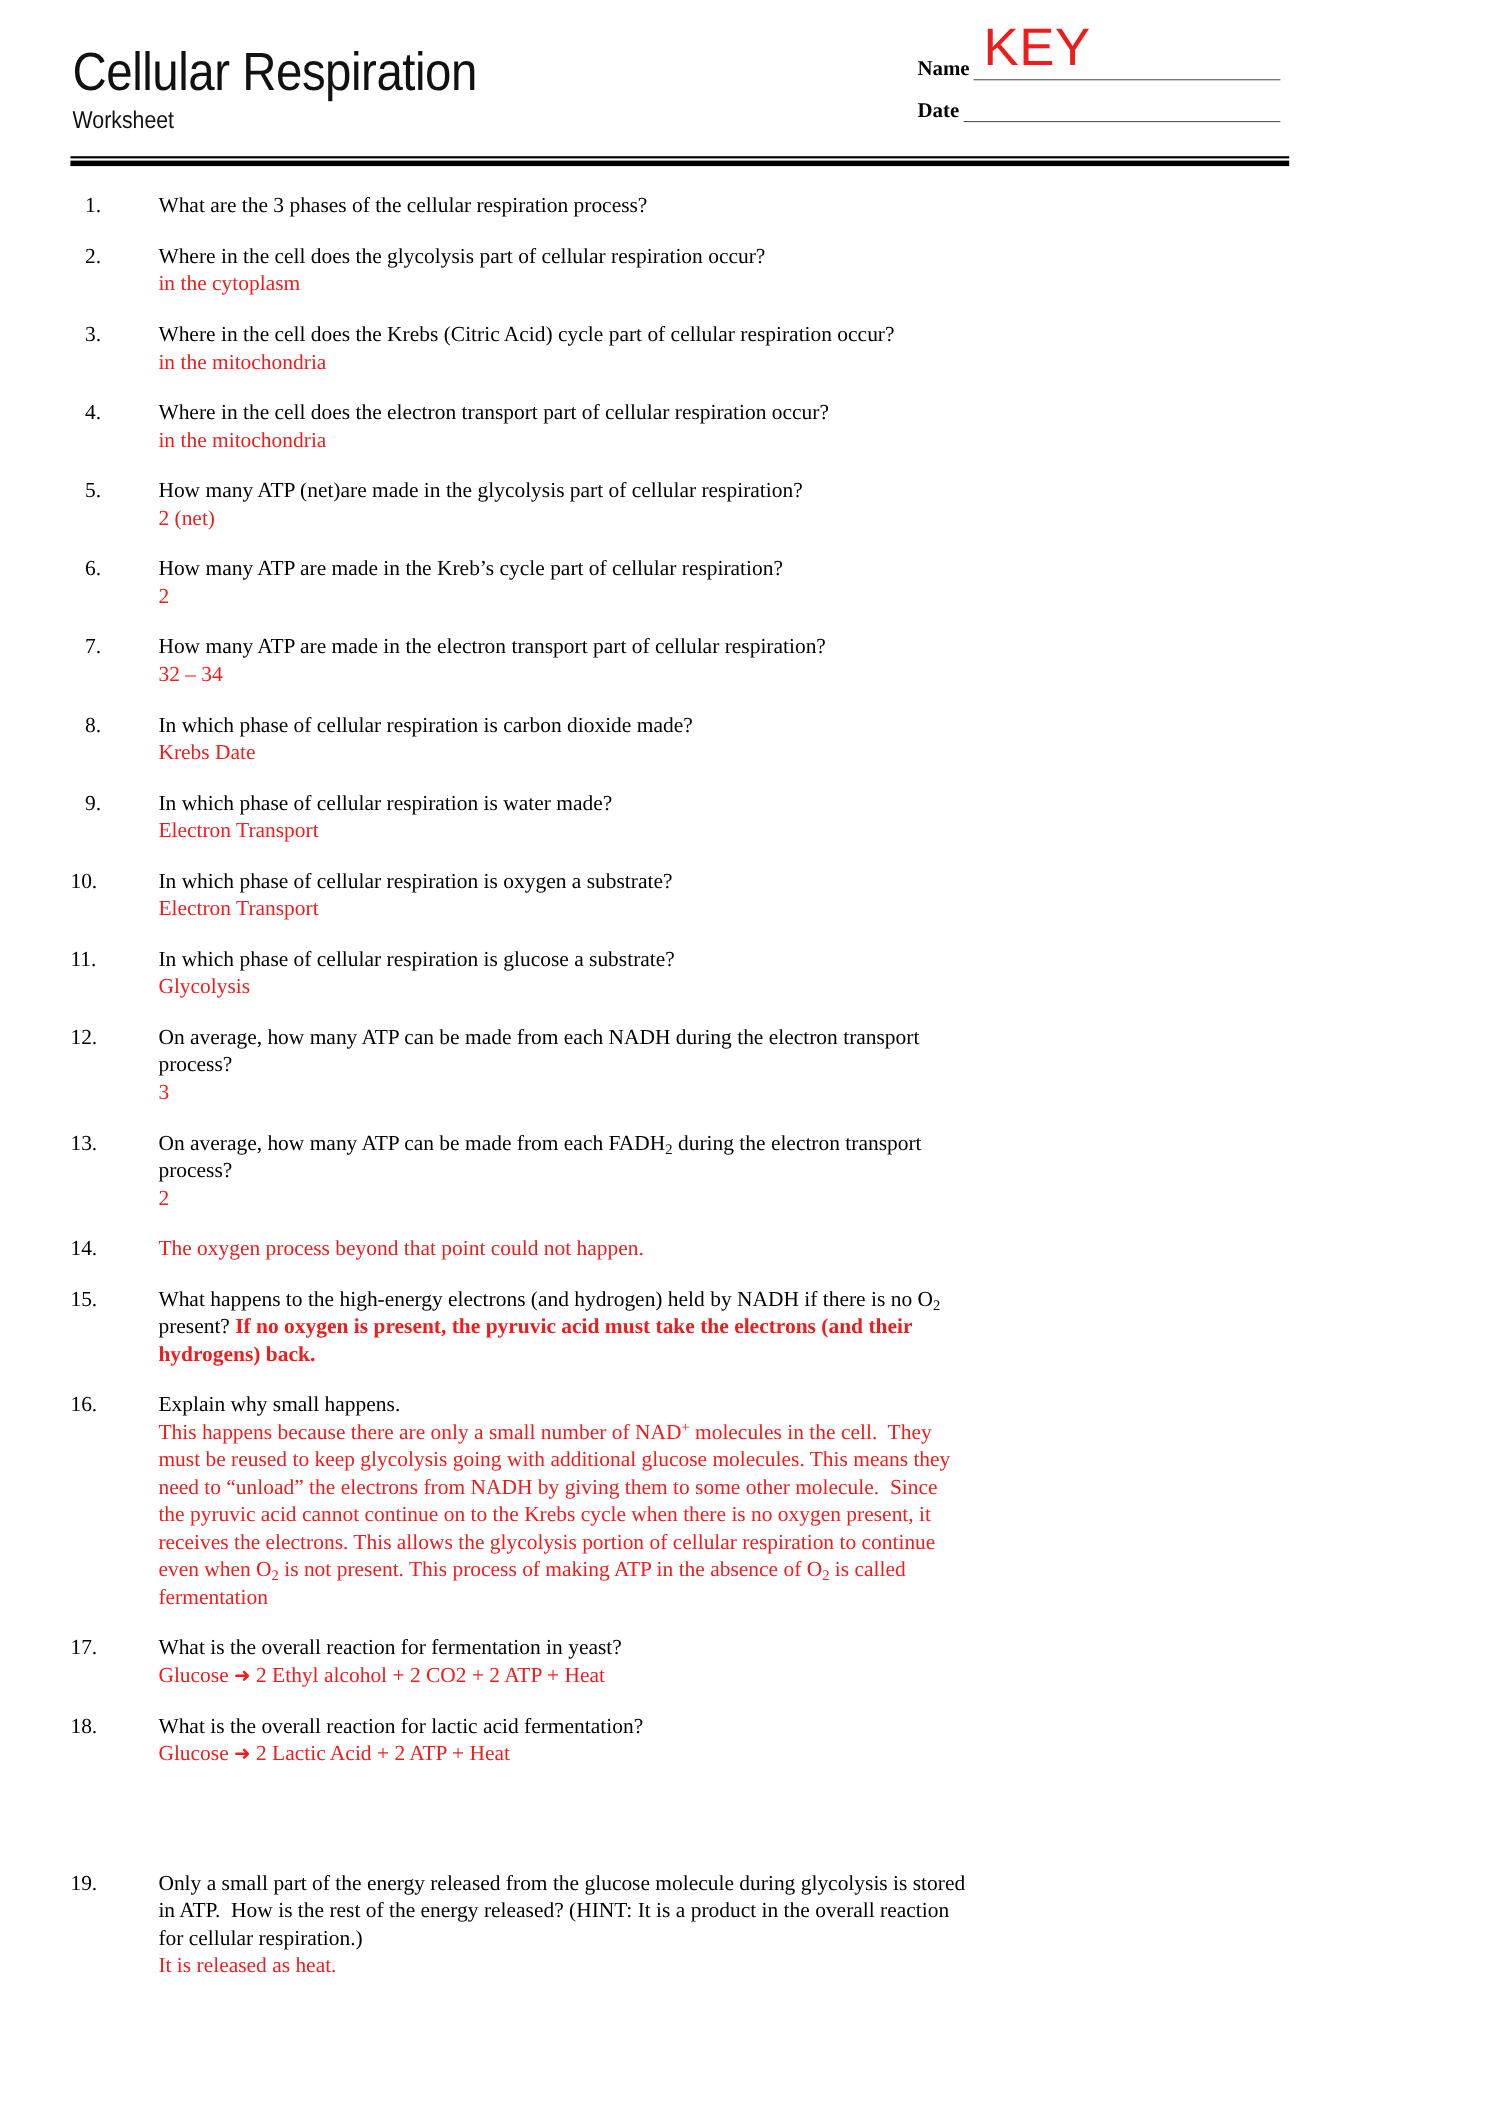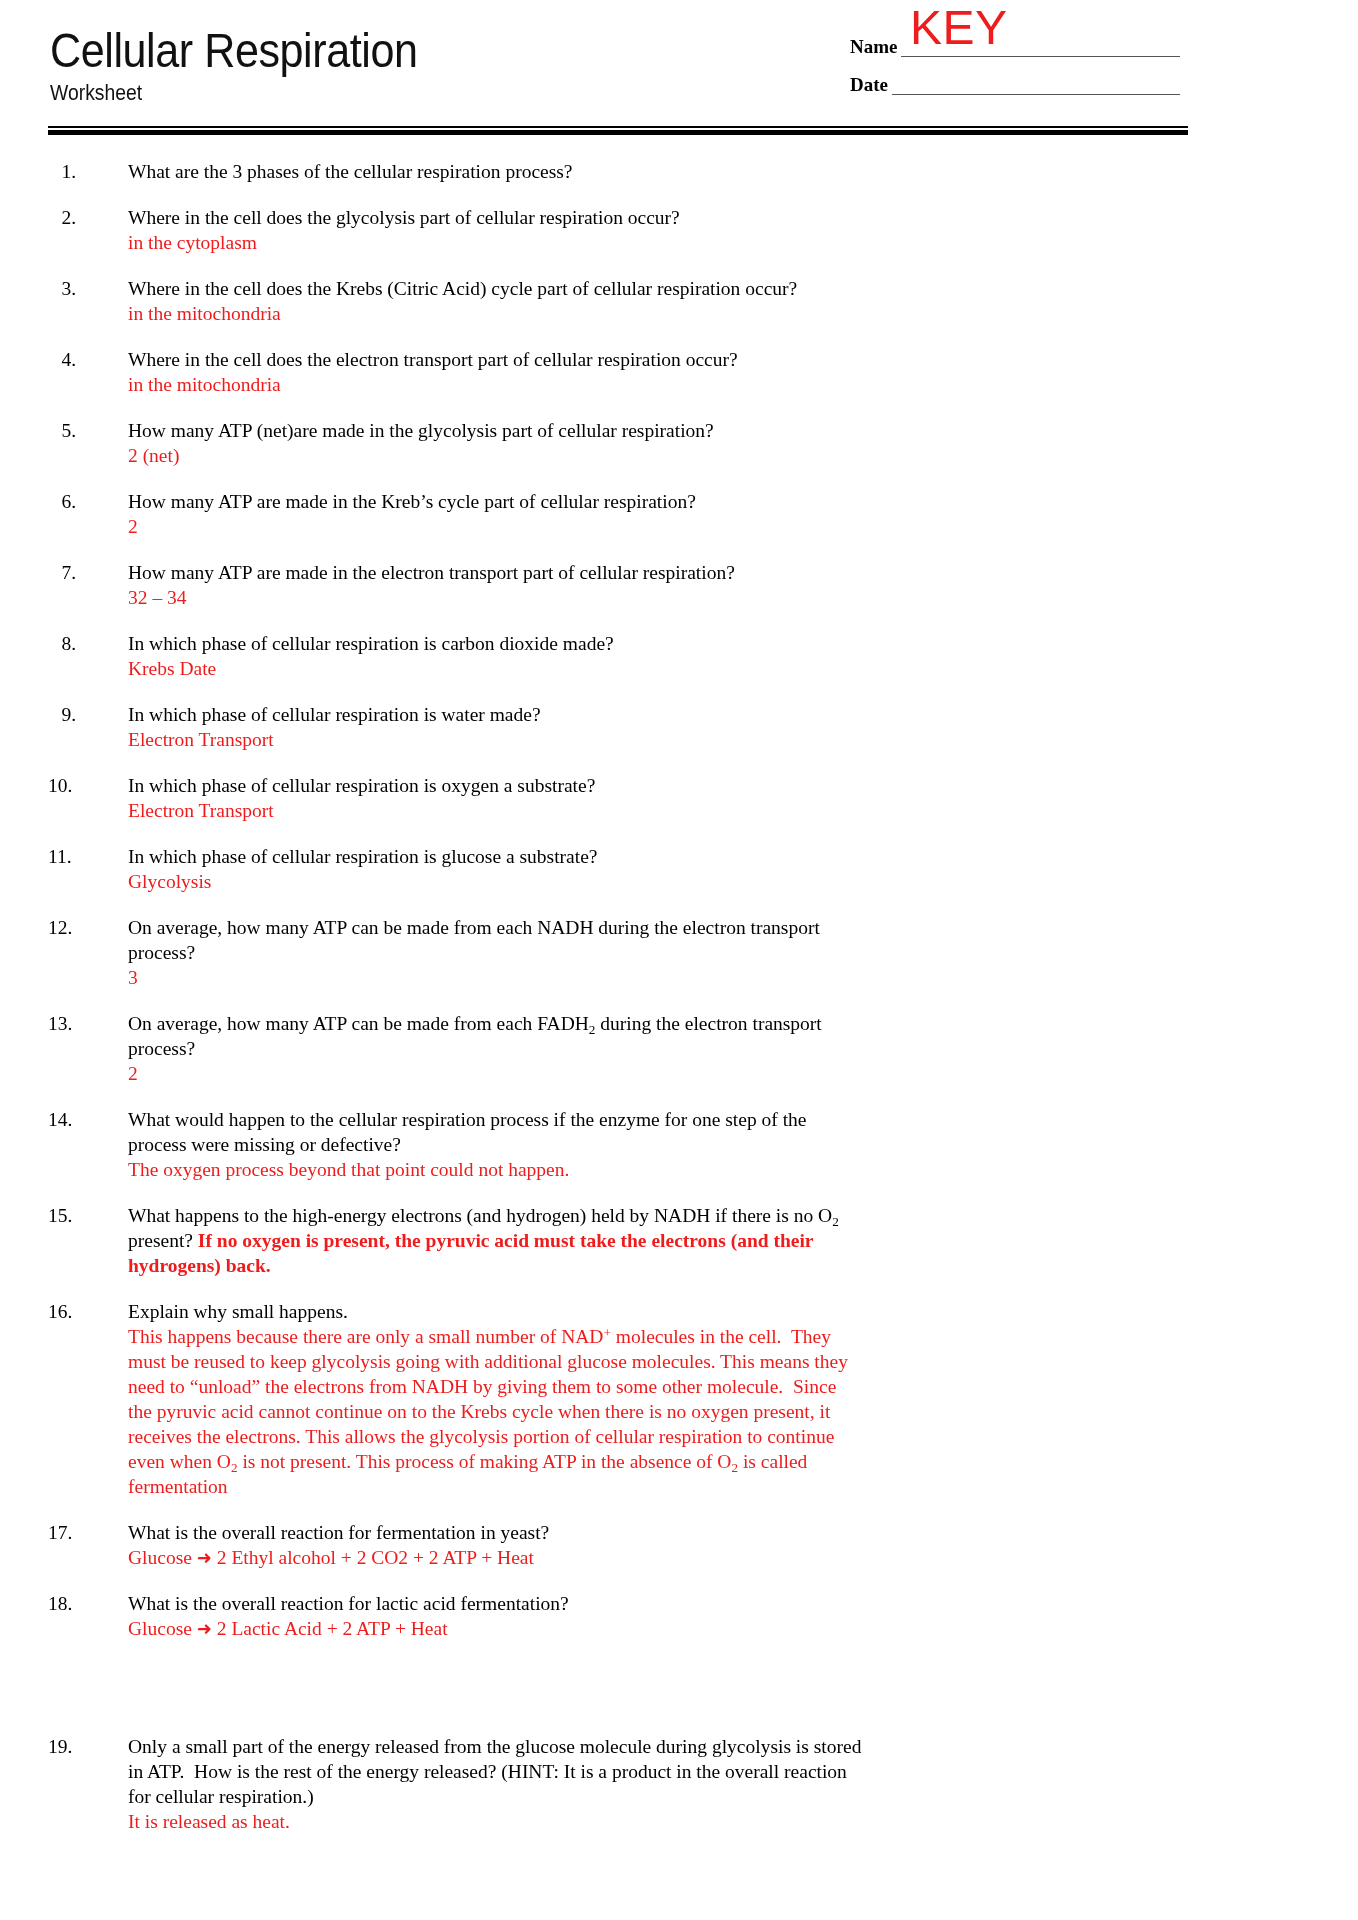--- a/index.html
+++ b/index.html
@@ -11,21 +11,21 @@
     font-family: "Liberation Serif", "DejaVu Serif", serif;
     color: #000000;
     position: relative;
     overflow: hidden;
   }
 
   .page {
     position: relative;
     width: 1238px;
     height: 1920px;
-    padding: 0;
+    padding: 16px;
   }
 
   
   .header {
     position: relative;
     height: 118px;
     padding: 0 62px 0 50px;
   }
   .title-block {
     position: absolute;
@@ -274,21 +274,20 @@
       <div class="q-item">
         <div class="q-num wide">13.</div>
         <div class="q-body">
           <div class="q-text">On average, how many ATP can be made from each FADH<sub>2</sub> during the electron transport process?</div>
           <div class="a-text">2</div>
         </div>
       </div>
       <div class="q-item">
         <div class="q-num wide">14.</div>
         <div class="q-body">
-          <div class="q-text">What would happen to the cellular respiration process if the enzyme for one step of the process were missing or defective?</div>
           <div class="a-text">The oxygen process beyond that point could not happen.</div>
         </div>
       </div>
       <div class="q-item">
         <div class="q-num wide">15.</div>
         <div class="q-body">
           <div class="q-text">What happens to the high-energy electrons (and hydrogen) held by NADH if there is no O<sub>2</sub> present? <span class="ans-inline">If no oxygen is present, the pyruvic acid must take the electrons (and their hydrogens) back.</span></div>
         </div>
       </div>
       <div class="q-item">

